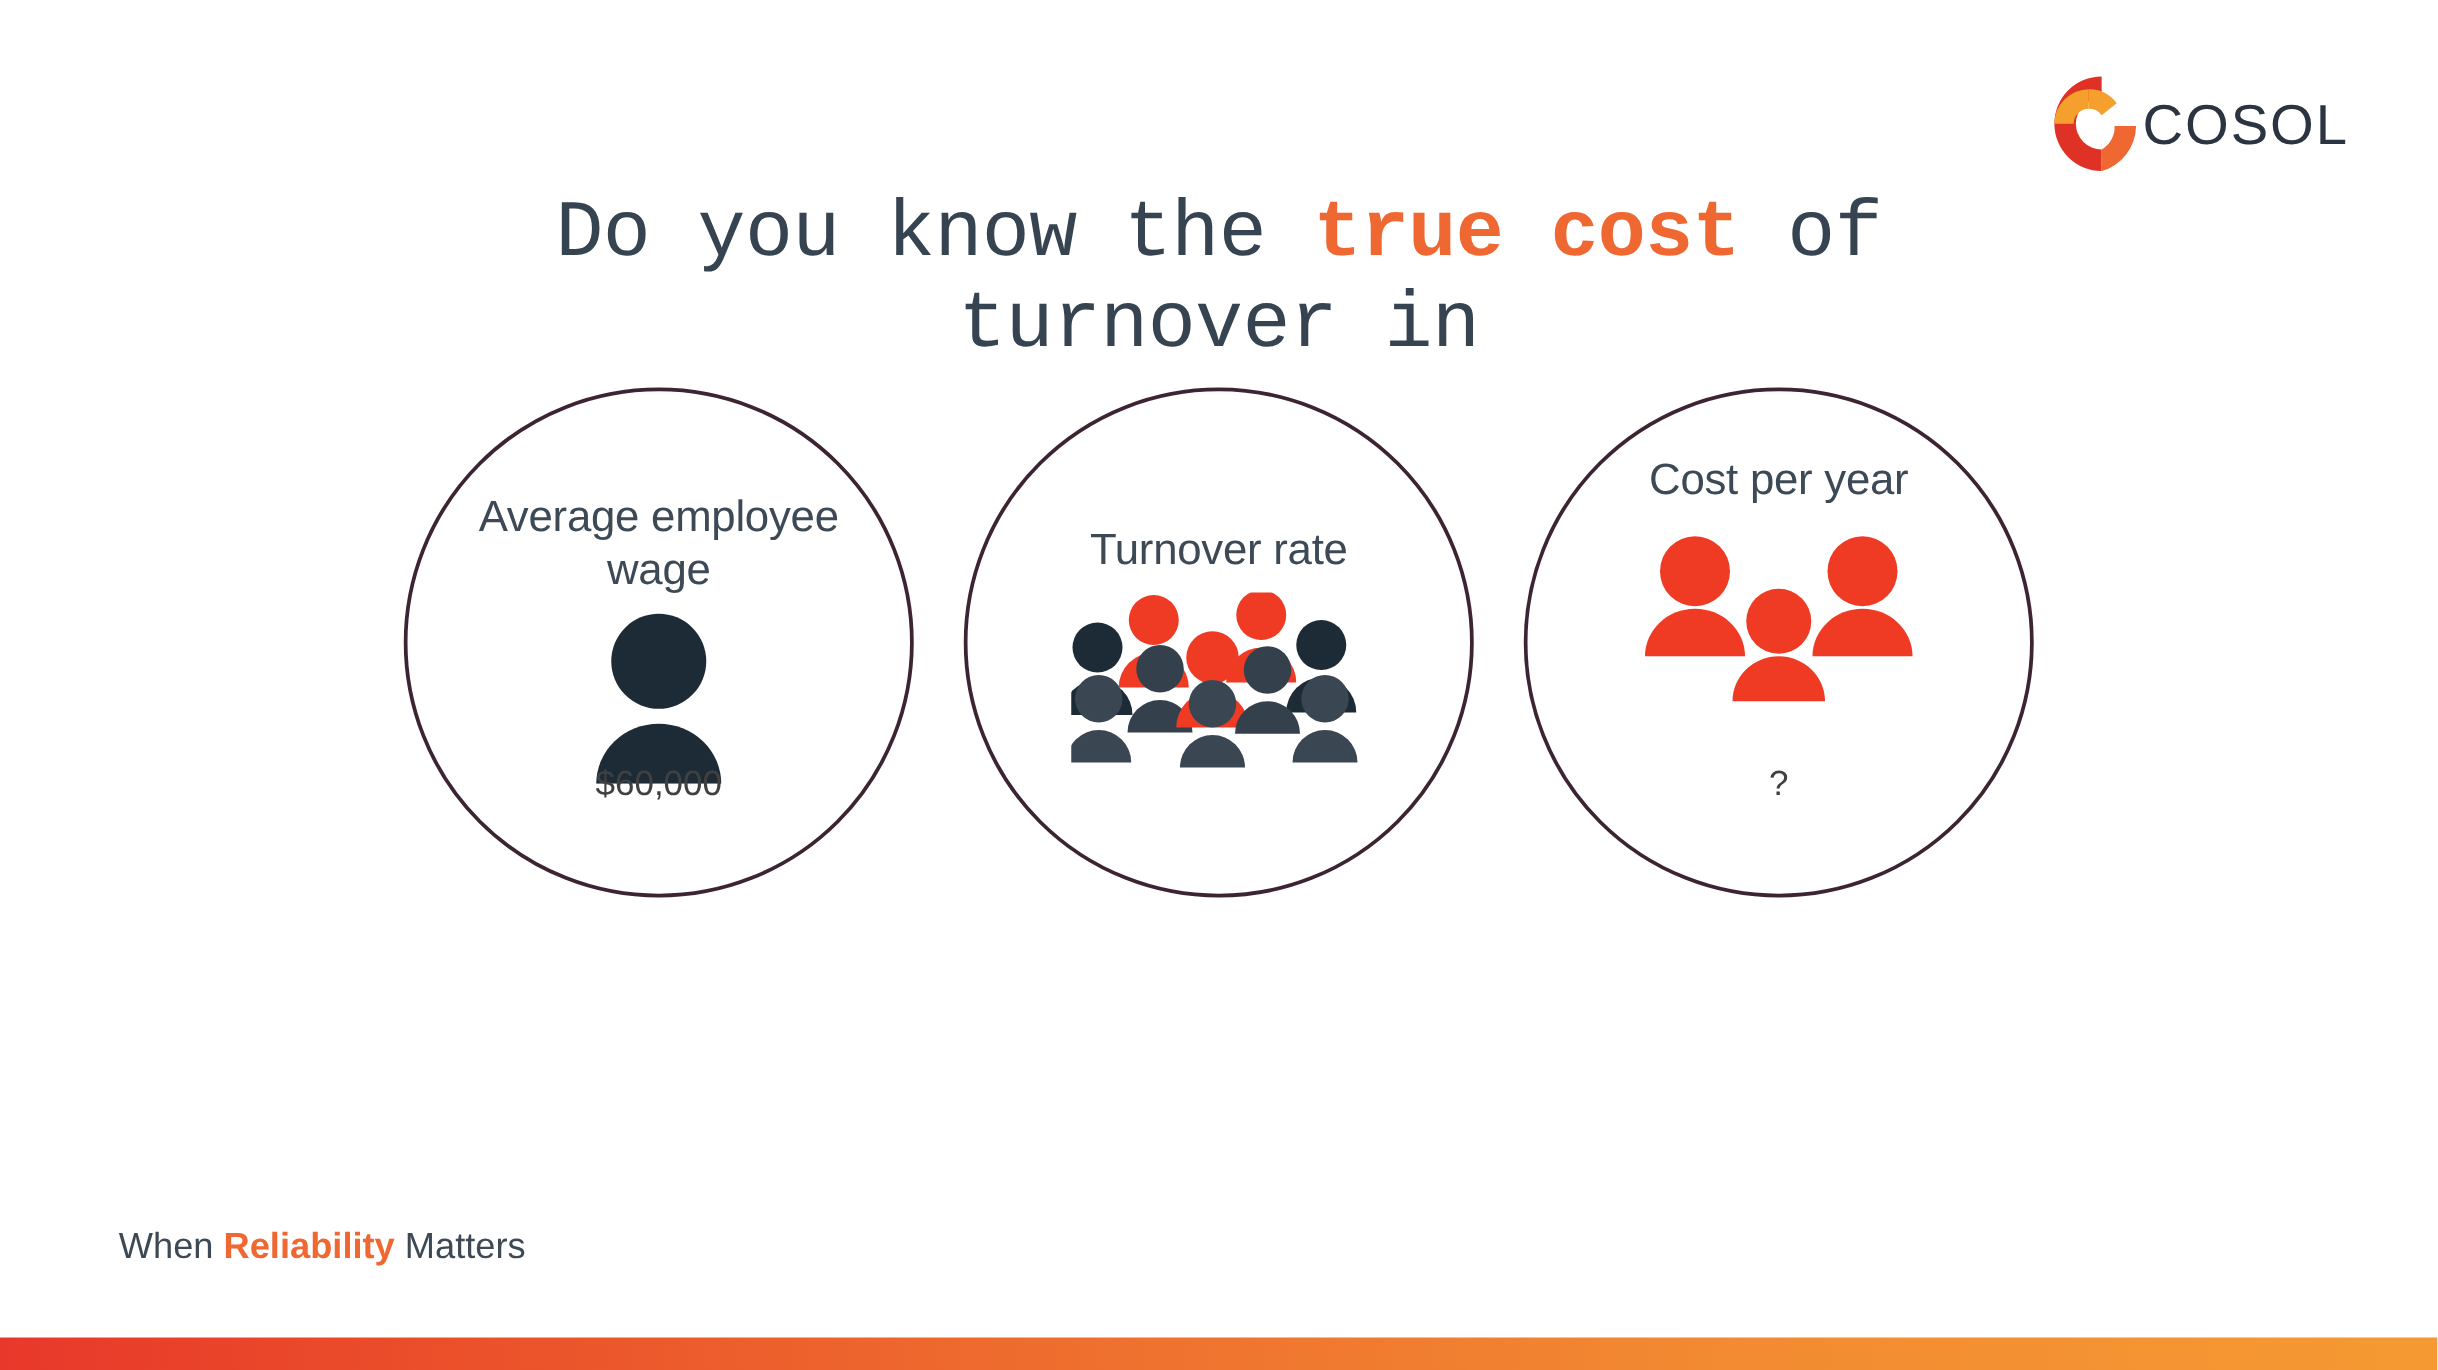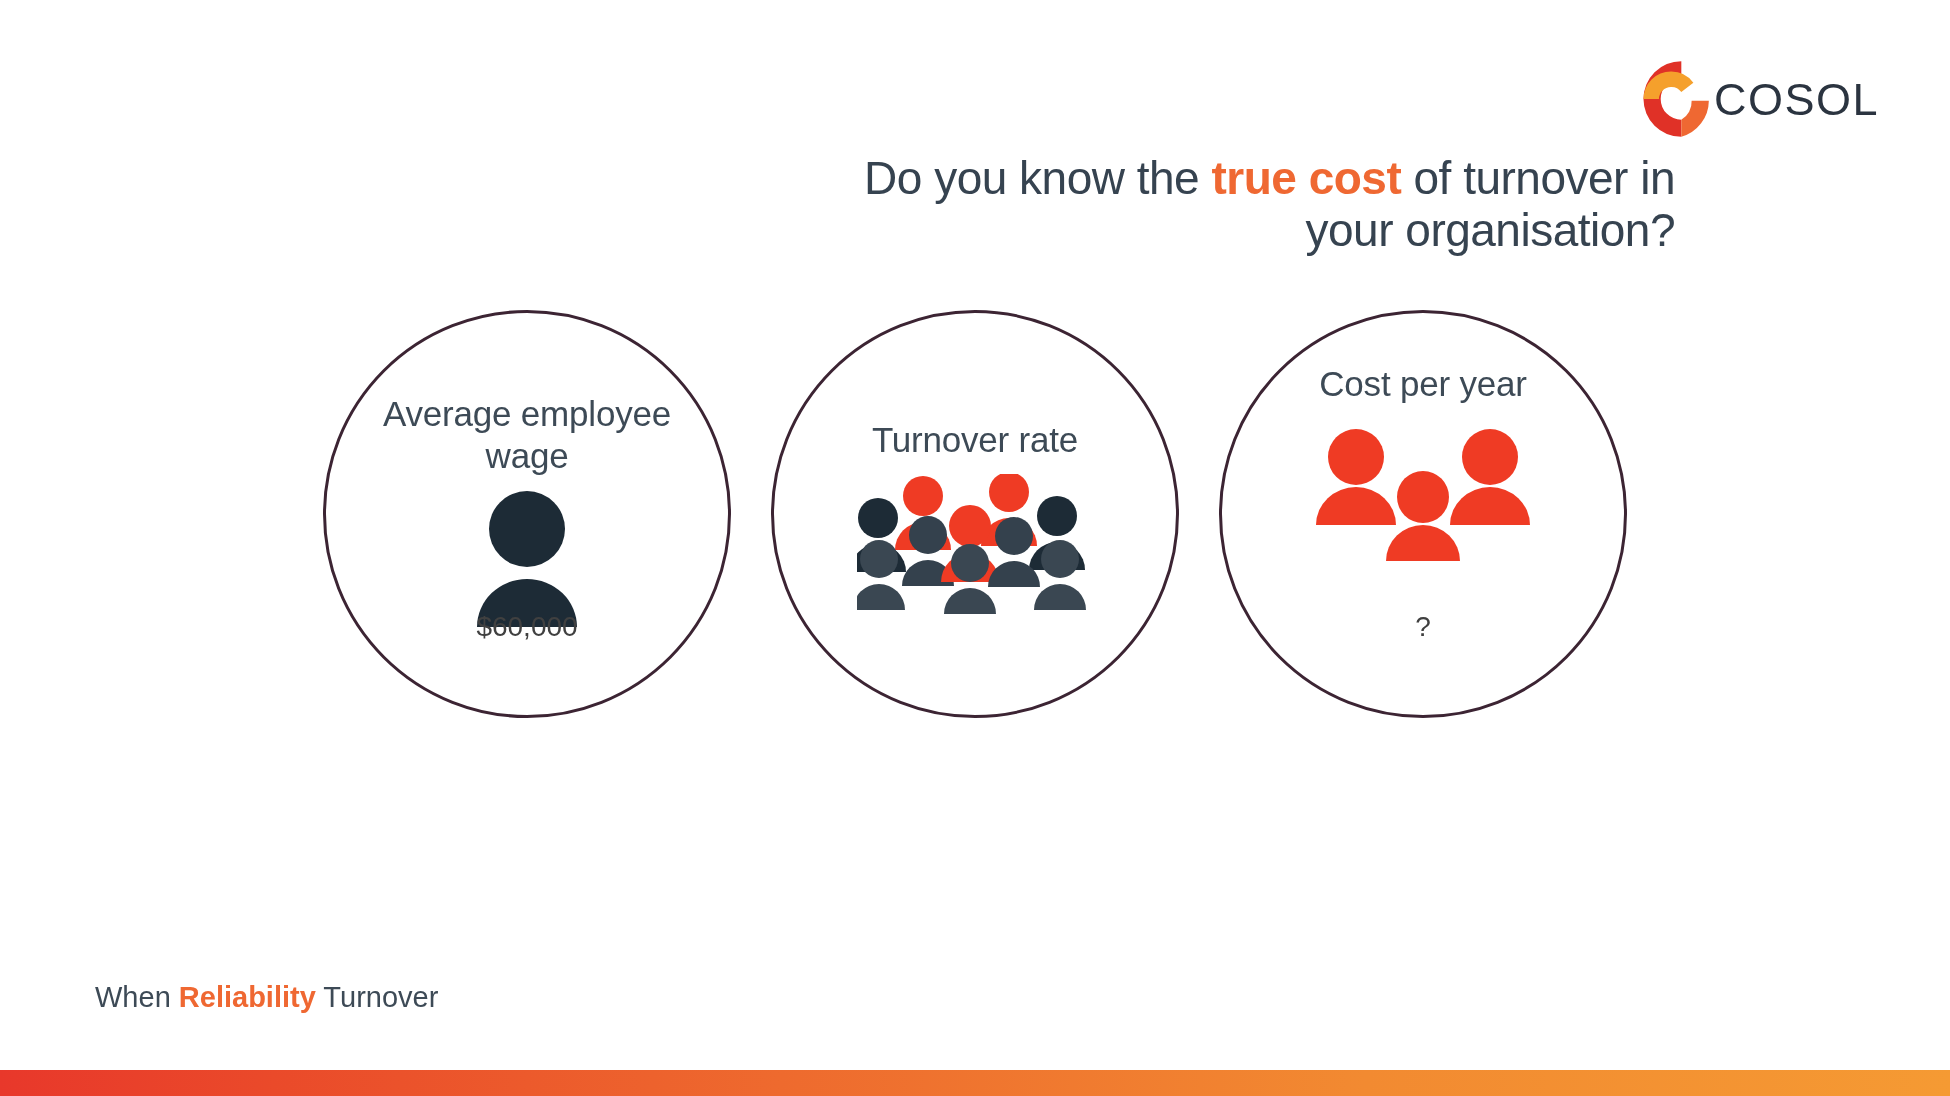--- a/index.html
+++ b/index.html
@@ -38,23 +38,23 @@
     line-height: 1;
   }
 
   
   .title {
     position: absolute;
     top: 152px;
     left: 50%;
     transform: translateX(-50%);
     width: 1400px;
-    text-align: right;
-    font-family: Liberation Sans, sans-serif;
-    font-size: 46px;
+    text-align: center;
+    font-family: Liberation Mono, monospace;
+    font-size: 64px;
     font-weight: 400;
     line-height: 1.14;
     color: #364350;
     letter-spacing: -0.5px;
   }
   .title .accent {
     color: #ef6832;
     font-weight: 700;
   }
 
@@ -180,21 +180,20 @@
                  L 62 42
                  A 14 14 0 0 0 50 36
                  Z" fill="#f5a02c"></path>
       </svg>
     </span>
     <span class="logo-text">COSOL</span>
   </div>
 
   <h1 class="title">
     <span>Do you know the </span><span class="accent">true cost</span><span> of turnover in</span><br>
-    <span>your organisation?</span>
   </h1>
 
   <div class="circles">
 
     <div class="stat-circle one">
       <div class="stat-label">Average employee wage</div>
       <div class="stat-icon">
         <svg width="120" height="140" viewBox="0 0 120 140" xmlns="http://www.w3.org/2000/svg" aria-hidden="true">
           <circle cx="60" cy="42" r="38" fill="#1d2b36"></circle>
           <path d="M 10 140 A 50 48 0 0 1 110 140 Z" fill="#1d2b36"></path>
@@ -279,18 +278,18 @@
             <path d="M 78 136 A 37 36 0 0 1 152 136 Z"></path>
           </g>
         </svg>
       </div>
       <div class="stat-value">?</div>
     </div>
 
   </div>
 
   <div class="tagline">
-    <span>When </span><span class="accent">Reliability</span><span> Turnover</span>
+    <span>When </span><span class="accent">Reliability</span><span> Matters</span>
   </div>
 
   <div class="bottom-bar"></div>
 
 </div>
 
 </body></html>

